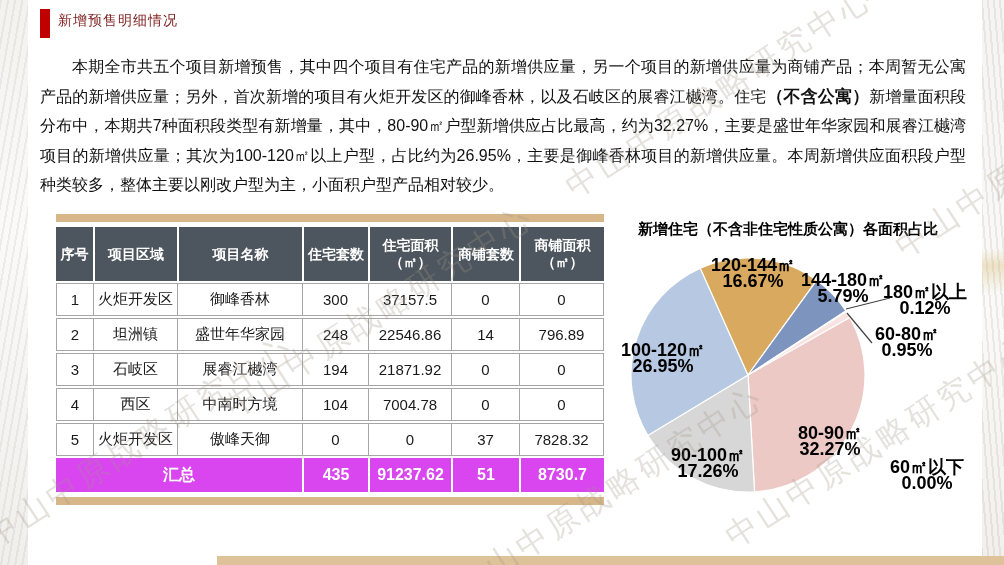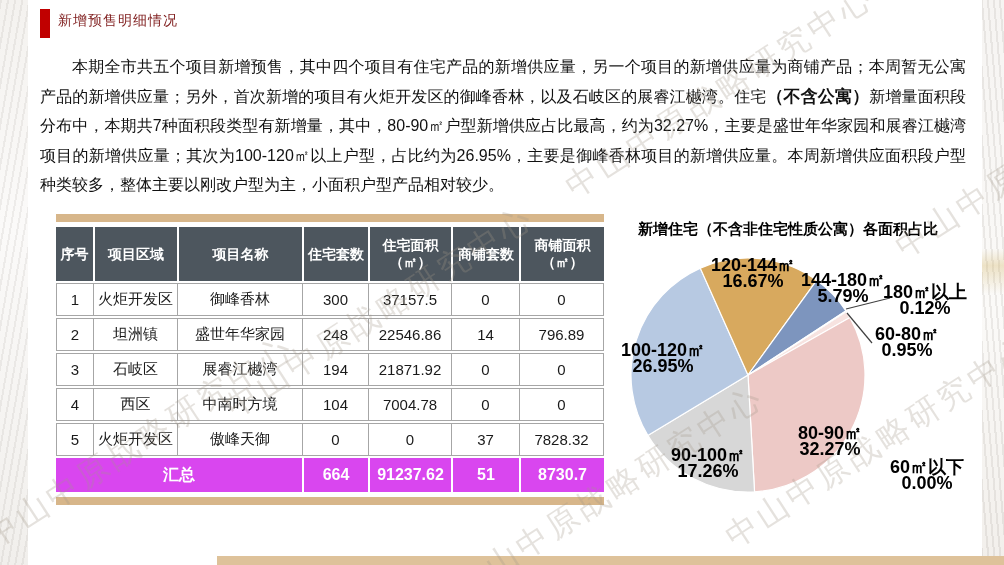--- a/index.html
+++ b/index.html
@@ -164,21 +164,21 @@
           <td>5</td>
           <td>火炬开发区</td>
           <td>傲峰天御</td>
           <td>0</td>
           <td>0</td>
           <td>37</td>
           <td>7828.32</td>
         </tr>
         <tr class="total">
           <td colspan="3">汇总</td>
-          <td>664</td>
+          <td>435</td>
           <td>91237.62</td>
           <td>51</td>
           <td>8730.7</td>
         </tr>
       </tbody>
     </table>
     <div class="gold-bar bottom"></div>
   </div>
 
   <div class="chart-block">

